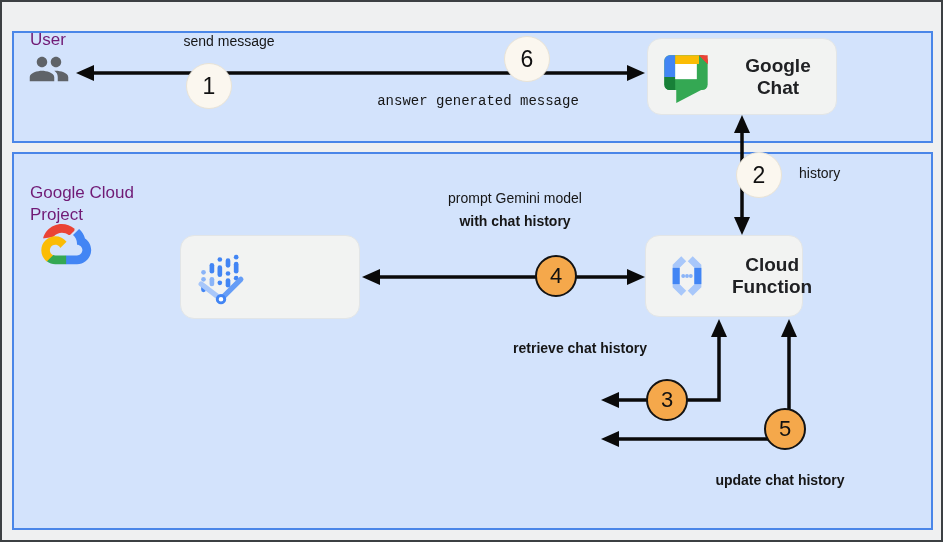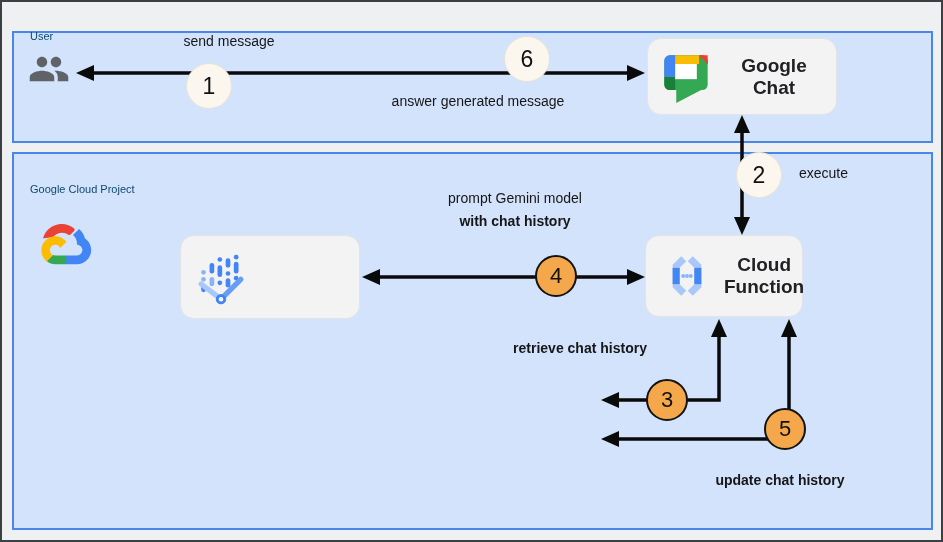--- a/index.html
+++ b/index.html
@@ -4,24 +4,24 @@
 <style>
   html,body{margin:0;padding:0;background:#dcdcdc;}
   .screen{
     position:relative;width:943px;height:542px;box-sizing:border-box;
     background:#eff0f1;border:2px solid #3c4043;overflow:hidden;
     font-family:"Liberation Sans",sans-serif;color:#1b1b1b;
   }
   .zone{position:absolute;left:10px;width:921px;background:#d3e3fc;border:2px solid #4a86e8;box-sizing:border-box;z-index:1;}
   .zone.user-zone{top:29px;height:112px;}
   .zone.cloud-zone{top:150px;height:378px;}
-  .zlabel{position:absolute;z-index:2;font-size:11px;font-weight:400;line-height:1.28;color:#0c4a6e;}
+  .zlabel{position:absolute;z-index:2;font-size:17px;font-weight:400;line-height:1.28;color:#701a75;}
   .node{
     position:absolute;background:#f2f3f2;border:1px solid #e2e5e7;border-radius:14px;
-    display:flex;align-items:center;gap:8px;padding:0 8px 0 12px;box-sizing:border-box;z-index:4;
+    display:flex;align-items:center;gap:16px;padding:0 8px 0 12px;box-sizing:border-box;z-index:4;
   }
   .node .nlabel{flex:1;text-align:center;font-weight:700;font-size:19px;line-height:1.15;color:#202124;}
   .icon{display:flex;align-items:center;justify-content:center;}
   svg.arrows{position:absolute;left:0;top:0;z-index:5;pointer-events:none;}
   .badge{
     position:absolute;z-index:6;border-radius:50%;box-sizing:border-box;
     display:flex;align-items:center;justify-content:center;
     font-size:23px;font-weight:500;color:#111;
   }
   .badge.light{width:46px;height:46px;background:#fbf7ef;border:1.5px solid #e9e3d6;}
@@ -139,20 +139,20 @@
   </svg>
 
   <div class="badge light" style="left:184px;top:61px;">1</div>
   <div class="badge light" style="left:502px;top:34px;">6</div>
   <div class="badge light" style="left:734px;top:150px;">2</div>
   <div class="badge orange" style="left:533px;top:253px;">4</div>
   <div class="badge orange" style="left:644px;top:377px;">3</div>
   <div class="badge orange" style="left:762px;top:406px;">5</div>
 
   <div class="alabel center" style="left:227px;top:31px;">send message</div>
-  <div class="alabel center" style="left:476px;top:91px;">answer generated message</div>
-  <div class="alabel" style="left:797px;top:163px;">execute</div>
+  <div class="alabel center" style="left:476px;top:91px;font-family:Liberation Mono, monospace;">answer generated message</div>
+  <div class="alabel" style="left:797px;top:163px;">history</div>
   <div class="alabel center" style="left:513px;top:188px;">prompt Gemini model</div>
   <div class="alabel bold center" style="left:513px;top:211px;text-align:center;">with chat history</div>
   <div class="alabel bold center" style="left:778px;top:470px;">update chat history</div>
   <div class="alabel bold center" style="left:578px;top:338px;">retrieve chat history</div>
 
 </div>
 
 </body></html>

